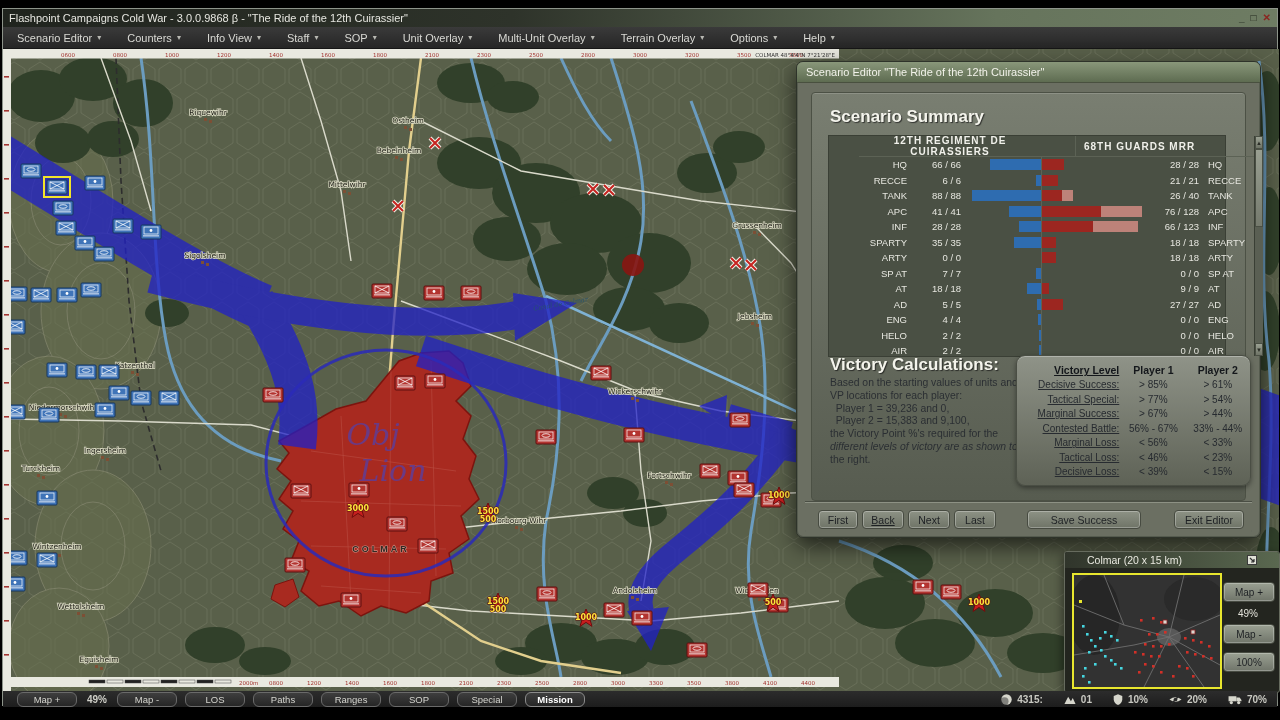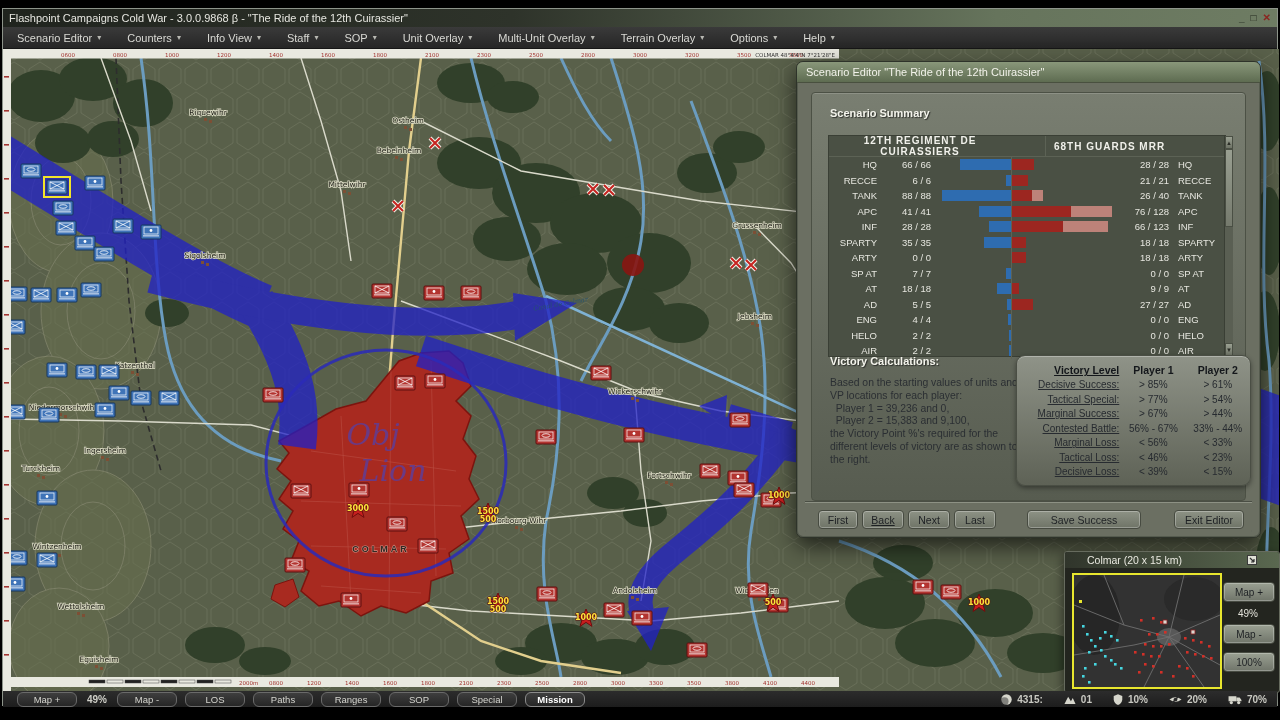--- a/index.html
+++ b/index.html
@@ -29,25 +29,25 @@
   .rivlabel{font-size:6.5px;font-style:italic;fill:#27536f;text-anchor:middle;font-family:"DejaVu Serif",serif;}
   .objtxt{font-family:"DejaVu Serif",serif;font-style:italic;fill:#5b3e9e;opacity:.8;text-anchor:middle;}
   .star-txt{font-size:8px;font-weight:bold;fill:#ffe23c;paint-order:stroke;stroke:#5a0c0c;stroke-width:1.1px;text-anchor:middle;font-family:"DejaVu Sans",sans-serif;}
   
   #dialog{position:absolute;left:793px;top:52px;width:463px;height:475px;background:#6b6f62;
     border:1px solid #2e332a;border-radius:7px;box-shadow:0 8px 22px rgba(0,0,0,.65),0 0 0 1px #555b4e inset;}
   #dlg-title{height:20px;border-radius:6px 6px 0 0;background:linear-gradient(#89977a,#5e6c51);
     color:#f2f2ea;font-size:11px;display:flex;align-items:center;padding-left:9px;border-bottom:1px solid #49503f;}
   #dlg-panel{position:absolute;left:14px;top:30px;width:433px;height:407px;border-radius:4px;
     background:linear-gradient(#797e71,#575c50);border:1px solid #4c5145;box-shadow:0 1px 0 rgba(255,255,255,.15) inset;}
-  .dlg-h{position:absolute;left:18px;font-size:11px;font-weight:bold;color:#f4f4ec;text-shadow:1px 1px 1px rgba(20,20,20,.7);}
+  .dlg-h{position:absolute;left:18px;font-size:17px;font-weight:bold;color:#f4f4ec;text-shadow:1px 1px 1px rgba(20,20,20,.7);}
   #summary-h{top:14px;}
   #victory-h{top:262px;}
   #unit-table{position:absolute;left:16px;top:42px;width:398px;height:222px;background:#4a5044;border:1px solid #3a3f35;box-sizing:border-box;display:flex;}
-  #ut-main{flex:1;display:flex;flex-direction:column;}
+  #ut-main{flex:1;display:flex;flex-direction:column;padding-left:30px;}
   #ut-head{height:20px;display:flex;align-items:center;border-bottom:1px solid #5c6255;}
   .ut-head-l{width:182px;text-align:center;font-size:10px;font-weight:bold;letter-spacing:1px;color:#f0f0ea;}
   .ut-head-r{flex:1;padding-left:8px;font-size:10px;font-weight:bold;letter-spacing:1px;color:#f0f0ea;border-left:1px solid #5c6255;align-self:stretch;display:flex;align-items:center;margin-left:34px;}
   .u-row{height:15.5px;display:flex;align-items:center;}
   .u-left{width:182px;display:flex;align-items:center;height:100%;}
   .u-right{flex:1;display:flex;align-items:center;height:100%;border-left:1px solid #5c6255;}
   .u-lab{font-size:9.5px;color:#e6e6df;}
   .u-left .lab{width:48px;text-align:right;}
   .u-left .val{width:54px;text-align:right;padding-right:8px;font-size:9.5px;color:#e6e6df;}
   .u-left .barzone{flex:1;display:flex;justify-content:flex-end;align-items:center;height:100%;}
@@ -1025,21 +1025,21 @@
         </div>
       </div>
 
       <div class="dlg-h" id="victory-h">Victory Calculations:</div>
       <div id="victory-text">
           <div style="white-space: pre;">Based on the starting values of units and</div>
           <div style="white-space: pre;">VP locations for each player:</div>
           <div style="white-space: pre;">  Player 1 = 39,236 and 0,</div>
           <div style="white-space: pre;">  Player 2 = 15,383 and 9,100,</div>
           <div style="white-space: pre;">the Victory Point %'s required for the</div>
-          <div style="white-space: pre;">different levels of victory are as shown to</div>
+          <div style="white-space: pre; font-style: italic;">different levels of victory are as shown to</div>
           <div style="white-space: pre;">the right.</div>
         </div>
 
       <div id="victory-panel">
         <table id="vt">
             <tbody id="vt-body">
               <tr>
                 <td class="hd rl">Victory Level</td>
                 <td class="hd c">Player 1</td>
                 <td class="hd c">Player 2</td>

